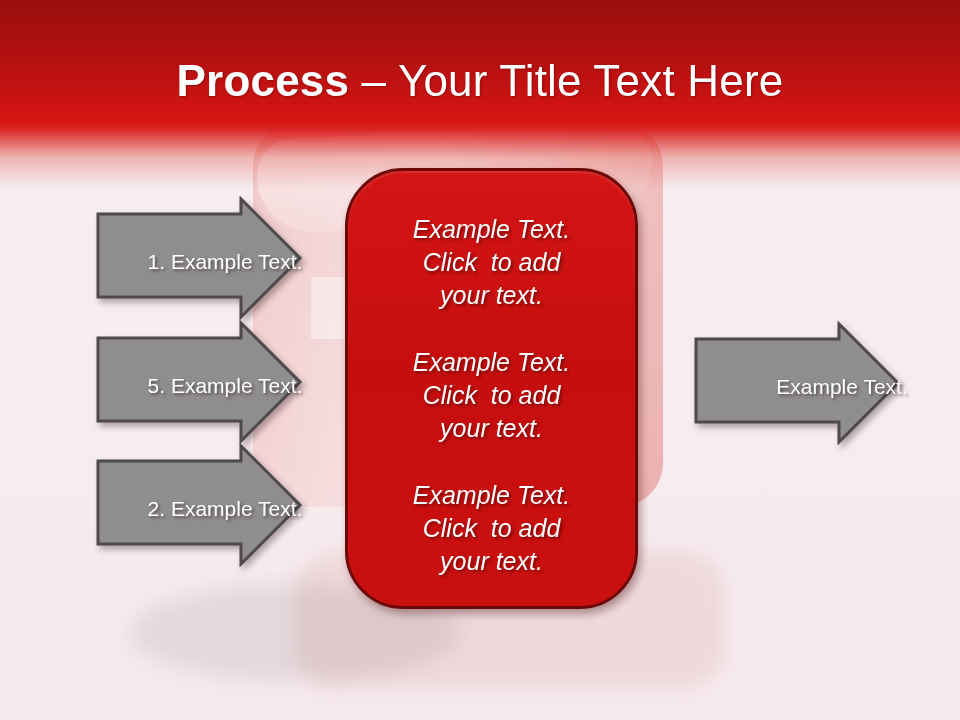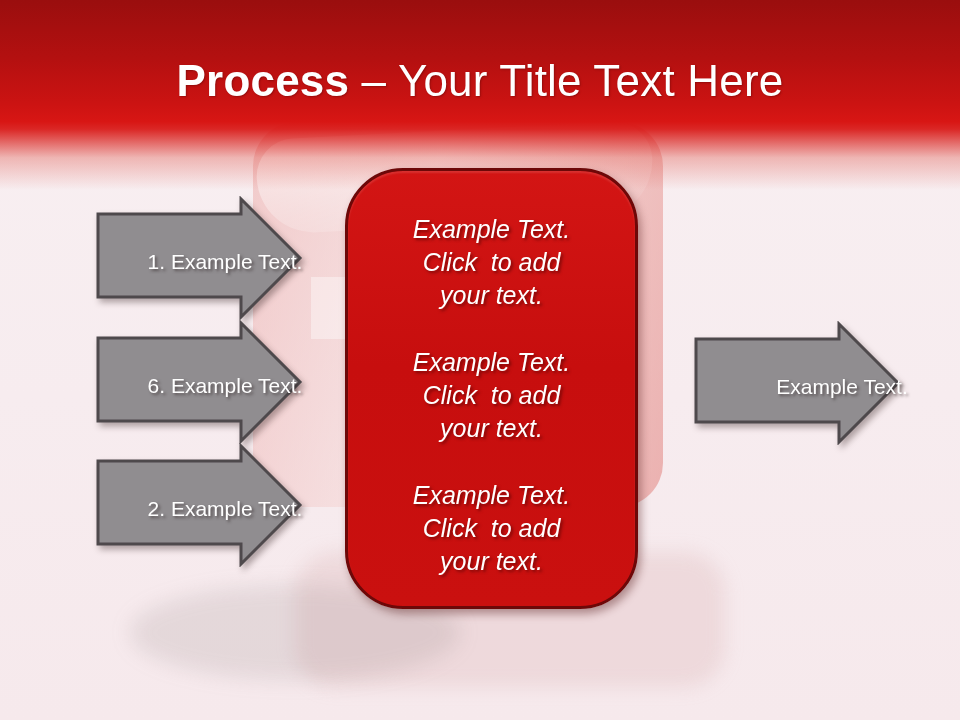--- a/index.html
+++ b/index.html
@@ -156,21 +156,21 @@
     <svg viewBox="0 0 208 124">
       <polygon points="3,18 146,18 146,3 205,62 146,121 146,101 3,101" fill="#908d90" stroke="#4e494c" stroke-width="3"></polygon>
     </svg>
     <div class="arrow-label">1. Example Text.</div>
   </div>
 
   <div class="arrow arrow-2">
     <svg viewBox="0 0 208 124">
       <polygon points="3,18 146,18 146,3 205,62 146,121 146,101 3,101" fill="#908d90" stroke="#4e494c" stroke-width="3"></polygon>
     </svg>
-    <div class="arrow-label">6. Example Text.</div>
+    <div class="arrow-label">5. Example Text.</div>
   </div>
 
   <div class="arrow arrow-3">
     <svg viewBox="0 0 208 124">
       <polygon points="3,18 146,18 146,3 205,62 146,121 146,101 3,101" fill="#908d90" stroke="#4e494c" stroke-width="3"></polygon>
     </svg>
     <div class="arrow-label">2. Example Text.</div>
   </div>
 
   <div class="center-box">

